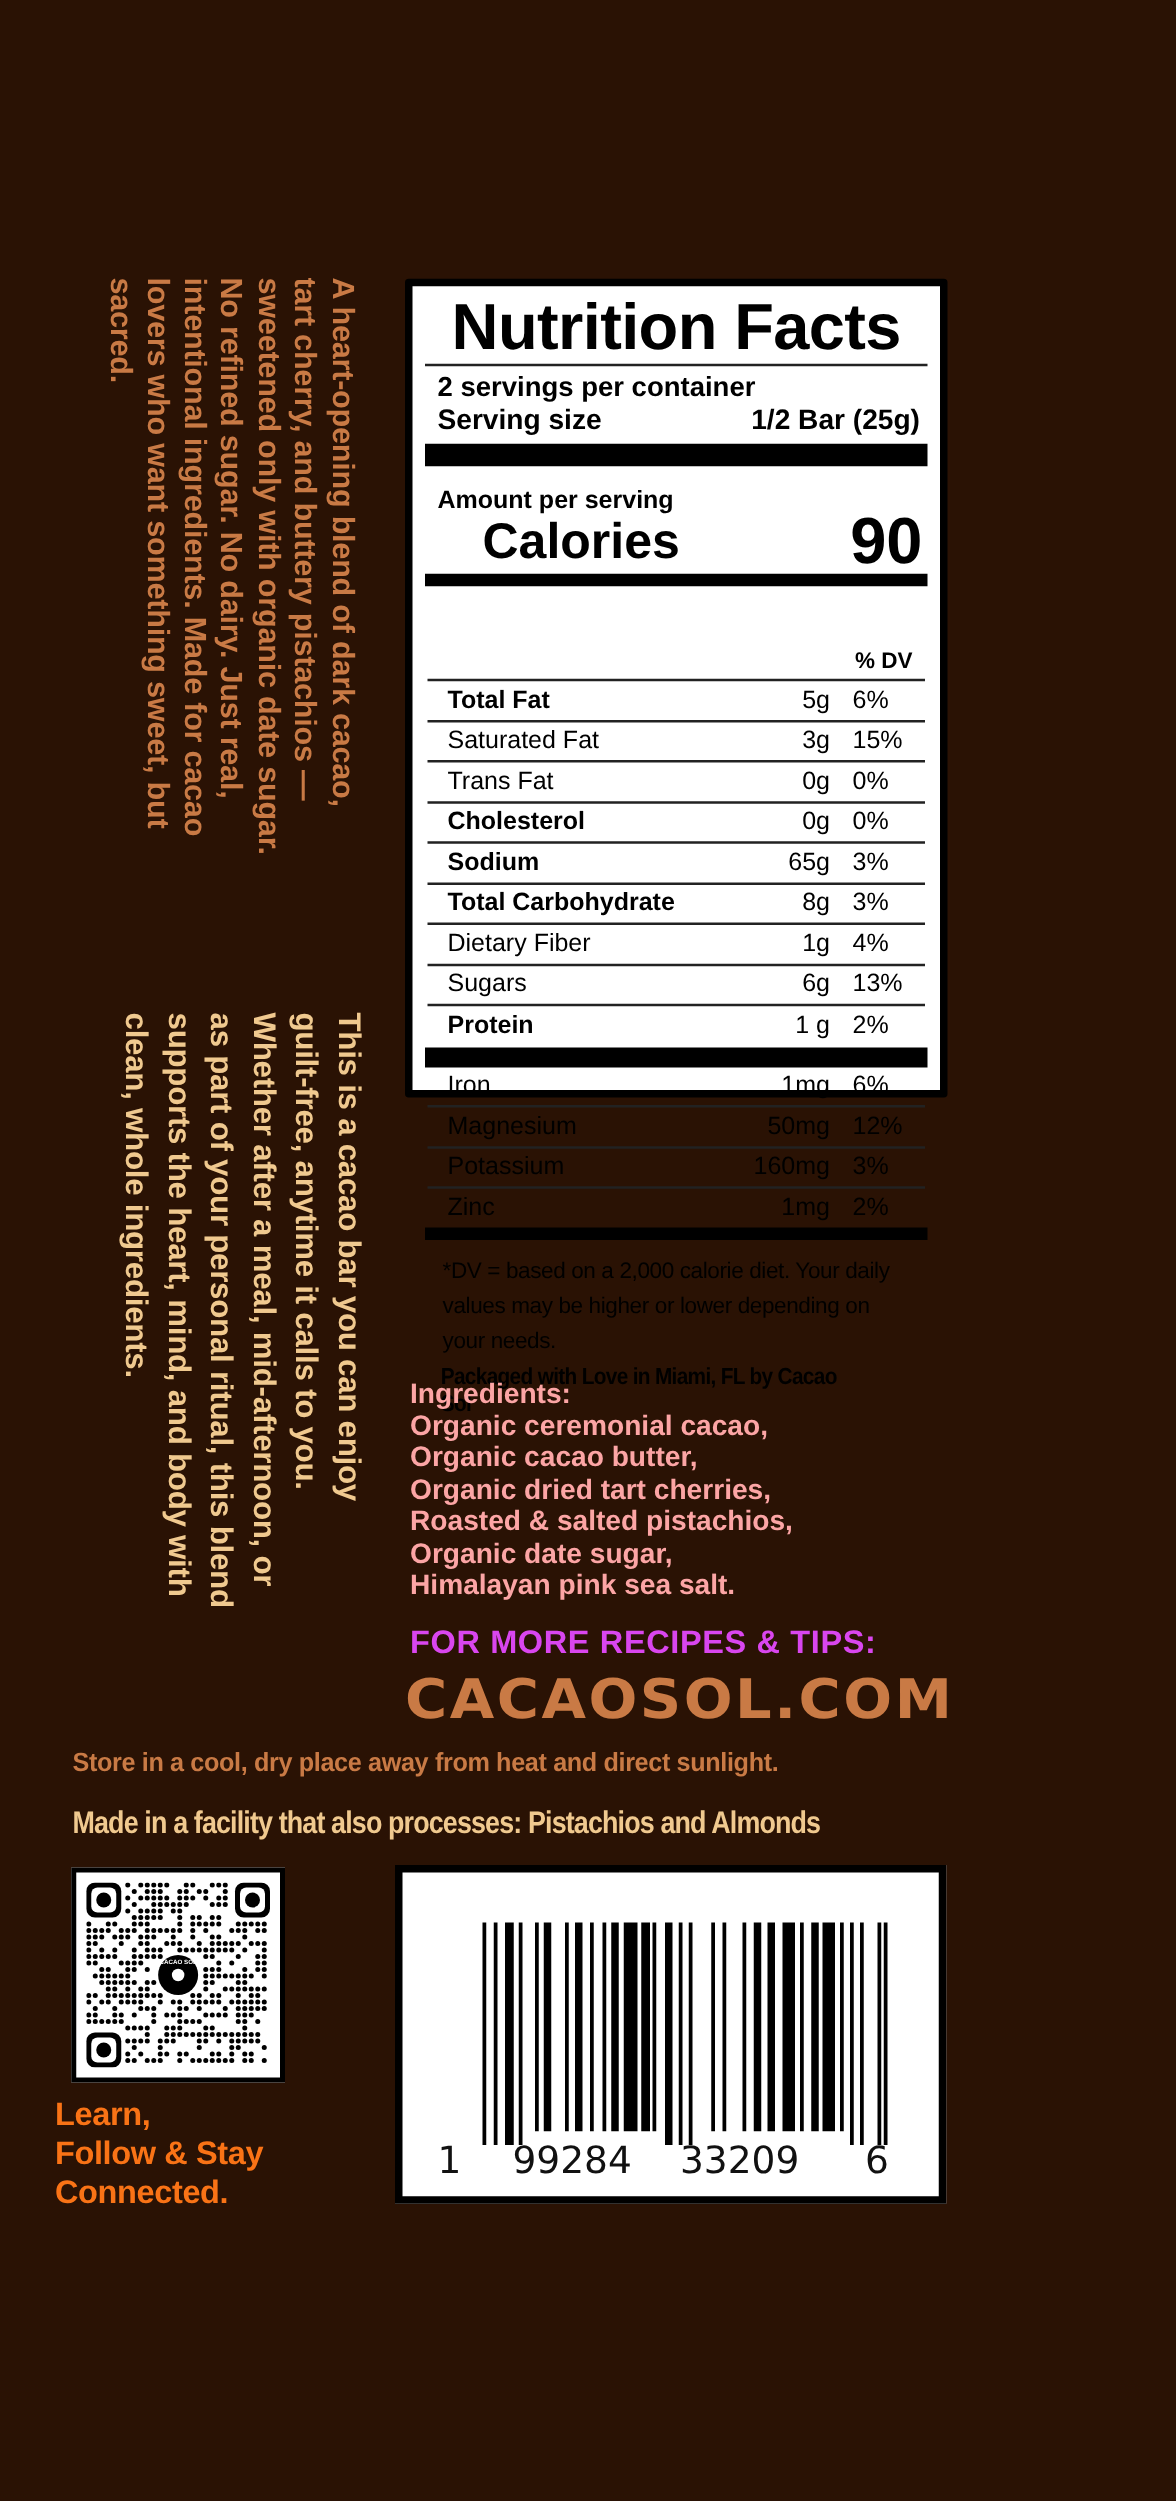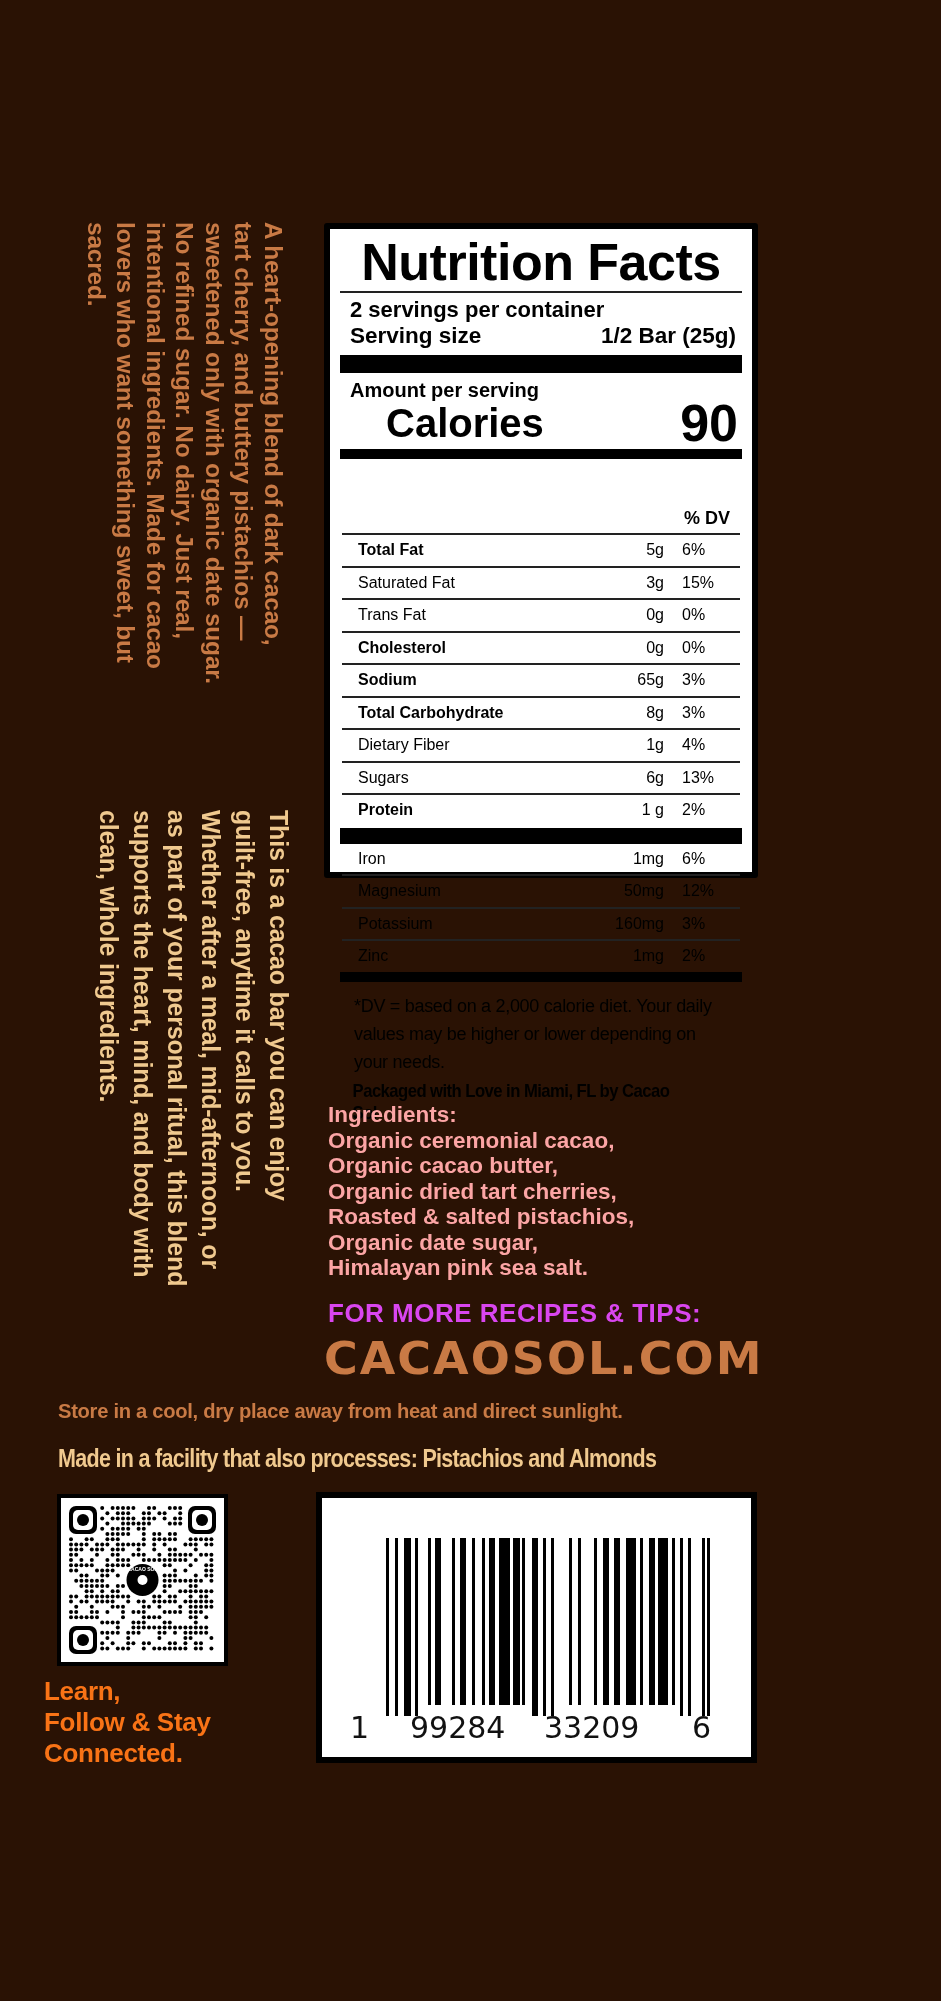--- a/index.html
+++ b/index.html
@@ -40,30 +40,30 @@
     font-weight:900; font-size:52px; letter-spacing:-0.5px;
     text-align:center; margin-top:4px; line-height:58px;
     font-family:"Liberation Sans", sans-serif;
   }
   .hr-thin { height:2px; background:#222; }
   .hr-thick{ height:18px; background:#000; }
   .hr-bar  { height:10px; background:#000; }
   .line { display:flex; justify-content:space-between; align-items:baseline; padding:0 6px 0 10px;gap:12px; }
   .servings { font-size:22px; font-weight:bold; margin-top:4px; line-height:26px; padding-left:10px; }
   .servsize { font-size:22.5px; font-weight:900; line-height:26px; margin-bottom:6px; }
-  .amount { font-size:20px; font-weight:bold; line-height:22px; margin-top:6px; padding-left:10px; }
+  .amount { font-size:20px; font-weight:bold; line-height:22px; margin-top:16px; padding-left:10px; }
   .cal-row { display:flex; justify-content:space-between; align-items:flex-end; padding:0 4px 4px 10px; line-height:44px; }
   .cal-label { font-size:40px; font-weight:900;margin-left:36px; }
   .cal-value { font-size:52px; font-weight:900; }
   .dv-head { text-align:right; font-size:18px; font-weight:bold; padding:6px 12px 4px 0; line-height:22px;margin-top:42px; }
 
   .nrow {
     display:grid; grid-template-columns: 1fr 90px 58px;
     align-items:center; height:30.5px; border-bottom:2px solid #222;
-    font-size:16px; padding:0 6px 0 16px;
+    font-size:20px; padding:0 6px 0 16px;
   }
   .nrow:last-child { border-bottom:none; }
   .nrow .amt { text-align:right; padding-right:12px; }
   .nrow .pct { text-align:left; padding-left:6px; }
   .bold .nm { font-weight:900; }
   .rows { border-top:2px solid #222; margin-left:2px; margin-right:2px; }
 
   .footnote { font-size:18px; line-height:28px; padding:10px 10px 0 14px; letter-spacing:-0.3px; }
   .packaged {
     font-family:"Liberation Sans Narrow", "Liberation Sans", sans-serif;

